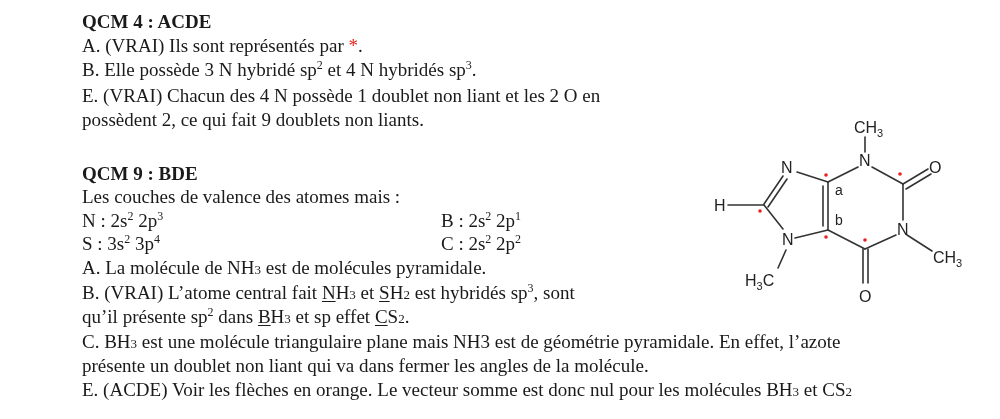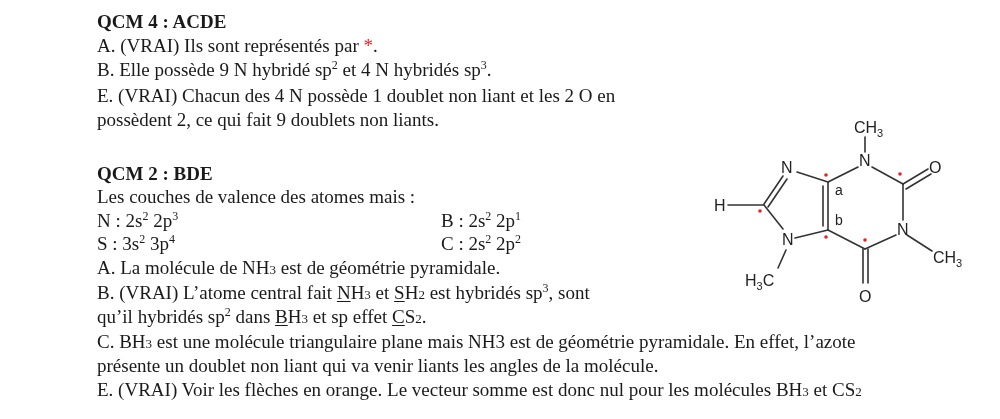--- a/index.html
+++ b/index.html
@@ -1,73 +1,73 @@
 <!DOCTYPE html>
 <html><head>
 <meta charset="utf-8">
 <style>
   html, body { margin: 0; padding: 0; background: #ffffff; }
   body { width: 1000px; height: 419px; position: relative; overflow: hidden;
          font-family: "Liberation Serif", serif; color: #1a1a1a; }
-  .line { position: absolute; left: 97px; font-size: 19px; line-height: 24px; white-space: nowrap; text-align: right; }
+  .line { position: absolute; left: 82px; font-size: 19px; line-height: 24px; white-space: nowrap; text-align: right; }
   .title { font-weight: bold; }
   .sup { font-size: 12px; vertical-align: 7px; line-height: 0; }
   .sub { font-size: 13px; vertical-align: 0; }
   .u { text-decoration: underline; text-underline-offset: 2px; }
   .red { color: #e8231f; }
   .col2 { position: absolute; left: 441px; font-size: 19px; line-height: 24px; white-space: nowrap; }
   #molecule { position: absolute; left: 700px; top: 105px; width: 280px; height: 200px; }
   #molecule text { font-family: "Liberation Sans", sans-serif; fill: #222; }
 </style>
 </head>
 <body>
 
 <div class="line title" style="top:10px">QCM 4 : ACDE</div>
 <div class="line" style="top:34px">
   <span>A. (VRAI) Ils sont représentés par </span><span class="red">*</span><span>.</span>
 </div>
 <div class="line" style="top:58px">
-  <span>B. Elle possède 9 N hybridé sp</span><span class="sup">2</span><span> et 4 N hybridés sp</span><span class="sup">3</span><span>.</span>
+  <span>B. Elle possède 3 N hybridé sp</span><span class="sup">2</span><span> et 4 N hybridés sp</span><span class="sup">3</span><span>.</span>
 </div>
 <div class="line" style="top:84px">E. (VRAI) Chacun des 4 N possède 1 doublet non liant et les 2 O en</div>
 <div class="line" style="top:108px">possèdent 2, ce qui fait 9 doublets non liants.</div>
 
-<div class="line title" style="top:162px">QCM 2 : BDE</div>
+<div class="line title" style="top:162px">QCM 9 : BDE</div>
 <div class="line" style="top:185px">Les couches de valence des atomes mais :</div>
 
 <div class="line" style="top:209px">
   <span>N : 2s</span><span class="sup">2</span><span> 2p</span><span class="sup">3</span>
 </div>
 <div class="col2" style="top:209px">
   <span>B : 2s</span><span class="sup">2</span><span> 2p</span><span class="sup">1</span>
 </div>
 <div class="line" style="top:232px">
   <span>S : 3s</span><span class="sup">2</span><span> 3p</span><span class="sup">4</span>
 </div>
 <div class="col2" style="top:232px">
   <span>C : 2s</span><span class="sup">2</span><span> 2p</span><span class="sup">2</span>
 </div>
 
 <div class="line" style="top:256px">
-  <span>A. La molécule de NH</span><span class="sub">3</span><span> est de géométrie pyramidale.</span>
+  <span>A. La molécule de NH</span><span class="sub">3</span><span> est de molécules pyramidale.</span>
 </div>
 
 <div class="line" style="top:281px">
   <span>B. (VRAI) L’atome central fait </span><span class="u">N</span><span>H</span><span class="sub">3</span><span> et </span><span class="u">S</span><span>H</span><span class="sub">2</span><span> est hybridés sp</span><span class="sup">3</span><span>, sont</span>
 </div>
 <div class="line" style="top:305px">
-  <span>qu’il hybridés sp</span><span class="sup">2</span><span> dans </span><span class="u">B</span><span>H</span><span class="sub">3</span><span> et sp effet </span><span class="u">C</span><span>S</span><span class="sub">2</span><span>.</span>
+  <span>qu’il présente sp</span><span class="sup">2</span><span> dans </span><span class="u">B</span><span>H</span><span class="sub">3</span><span> et sp effet </span><span class="u">C</span><span>S</span><span class="sub">2</span><span>.</span>
 </div>
 
 <div class="line" style="top:330px">
   <span>C. BH</span><span class="sub">3</span><span> est une molécule triangulaire plane mais NH3 est de géométrie pyramidale. En effet, l’azote</span>
 </div>
-<div class="line" style="top:354px">présente un doublet non liant qui va venir liants les angles de la molécule.</div>
+<div class="line" style="top:354px">présente un doublet non liant qui va dans fermer les angles de la molécule.</div>
 <div class="line" style="top:378px">
-  <span>E. (VRAI) Voir les flèches en orange. Le vecteur somme est donc nul pour les molécules BH</span><span class="sub">3</span><span> et CS</span><span class="sub">2</span>
+  <span>E. (ACDE) Voir les flèches en orange. Le vecteur somme est donc nul pour les molécules BH</span><span class="sub">3</span><span> et CS</span><span class="sub">2</span>
 </div>
 
 <svg id="molecule" viewBox="0 0 280 200" xmlns="http://www.w3.org/2000/svg">
   <g stroke="#333" stroke-width="1.6" fill="none" stroke-linecap="round">
 
     <line x1="165" y1="47" x2="165" y2="32"></line>
 
     <line x1="158" y1="62" x2="128" y2="77"></line>
 
     <line x1="172" y1="62" x2="203" y2="79"></line>

